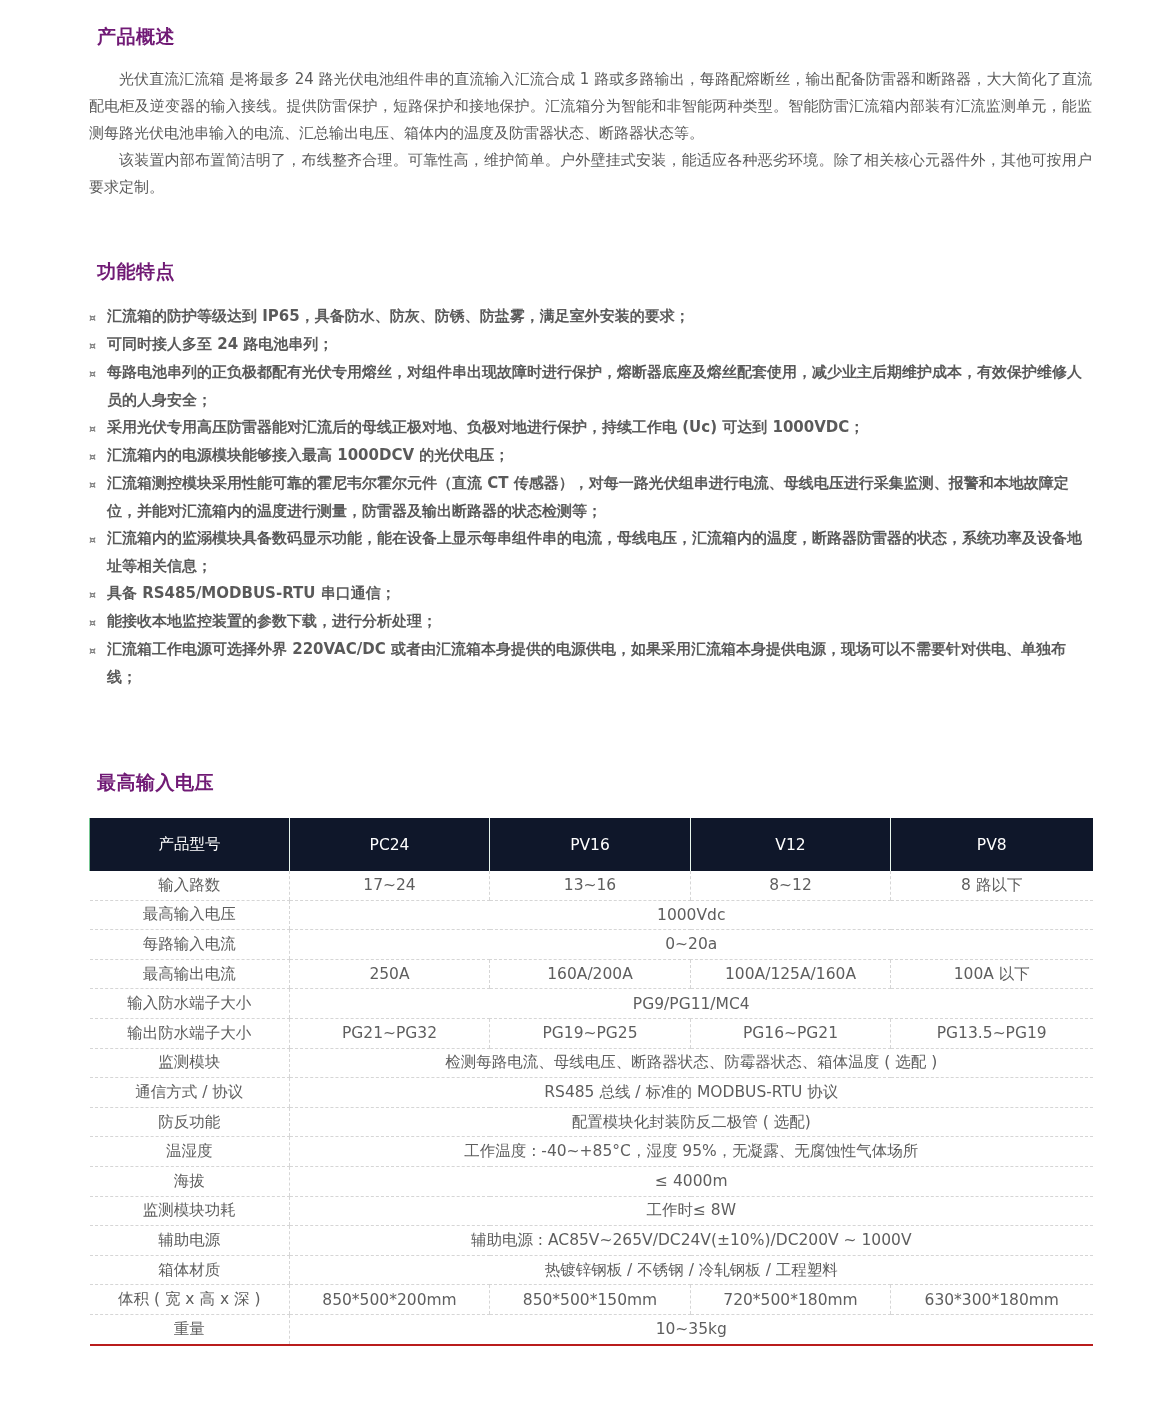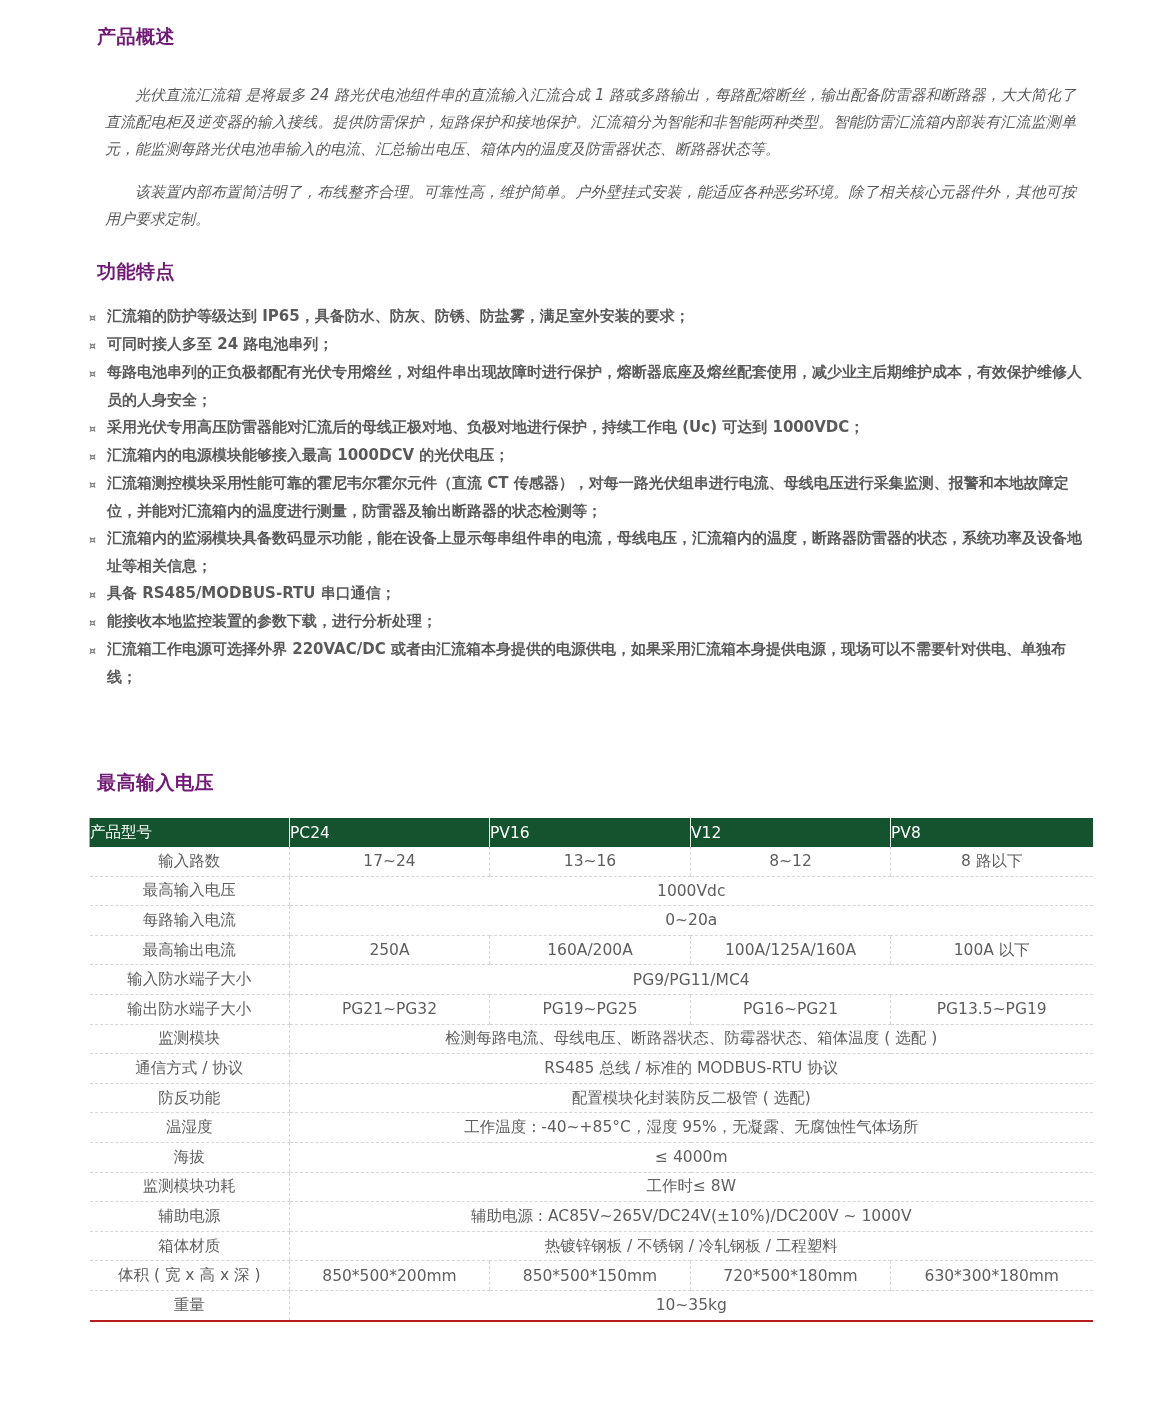--- a/index.html
+++ b/index.html
@@ -1,25 +1,25 @@
 <!DOCTYPE html>
 <html><head>
 <meta charset="utf-8">
 <style>
   html, body { margin: 0; padding: 0; background: #ffffff; }
   body { width: 1168px; height: 1403px; position: relative; font-family: "DejaVu Sans", "Liberation Sans", sans-serif; color: #595959; }
   .page { position: absolute; left: 89px; top: 0; width: 1003px; }
   .section-title { color: #701a75; font-weight: bold; font-size: 19px; letter-spacing: 0.5px; margin: 4px; position: absolute; left: 4px; }
   .para { position: absolute; left: 0; width: 1003px; font-size: 15px; line-height: 27px; color: #5a5a5a; text-align: justify; margin: 0; }
-  .para p { margin: 16px; text-indent: 2em; font-style: italic; }
+  .para p { margin: 0; text-indent: 2em; }
   .features { position: absolute; left: 0; top: 303px; width: 1003px; margin: 0; padding: 0; list-style: none; font-size: 15px; line-height: 27px; color: #5a5a5a; }
   .features li { padding-left: 18px; text-indent: -18px; font-weight: bold; }
   .features .bullet { display: inline-block; width: 18px; text-indent: 0; font-size: 11px; color: #777; }
   table.spec { position: absolute; left: 0; top: 818px; width: 1003px; border-collapse: collapse; font-size: 15.5px; color: #5e5e5e; table-layout: fixed; }
-  table.spec th { background: #14532d; color: #ffffff; font-weight: normal; height: 29px; padding: 0; border-left: 1px solid #e8f6ec; text-align: left; }
+  table.spec th { background: #0f172a; color: #ffffff; font-weight: normal; height: 29px; padding: 12px; border-left: 1px solid #e8f6ec; text-align: center; }
   table.spec th:first-child { border-left: 1px solid #78c894; }
   table.spec td { height: 28.6px; padding: 0; text-align: center; border-bottom: 1px dashed #d6d6d6; border-left: 1px dashed #d6d6d6; }
   table.spec td:first-child { border-left: none; text-align: center; }
   table.spec tr:last-child td { border-bottom: 2px solid #b91c1c; }
 </style>
 </head>
 <body>
 
 <div class="page">
 

